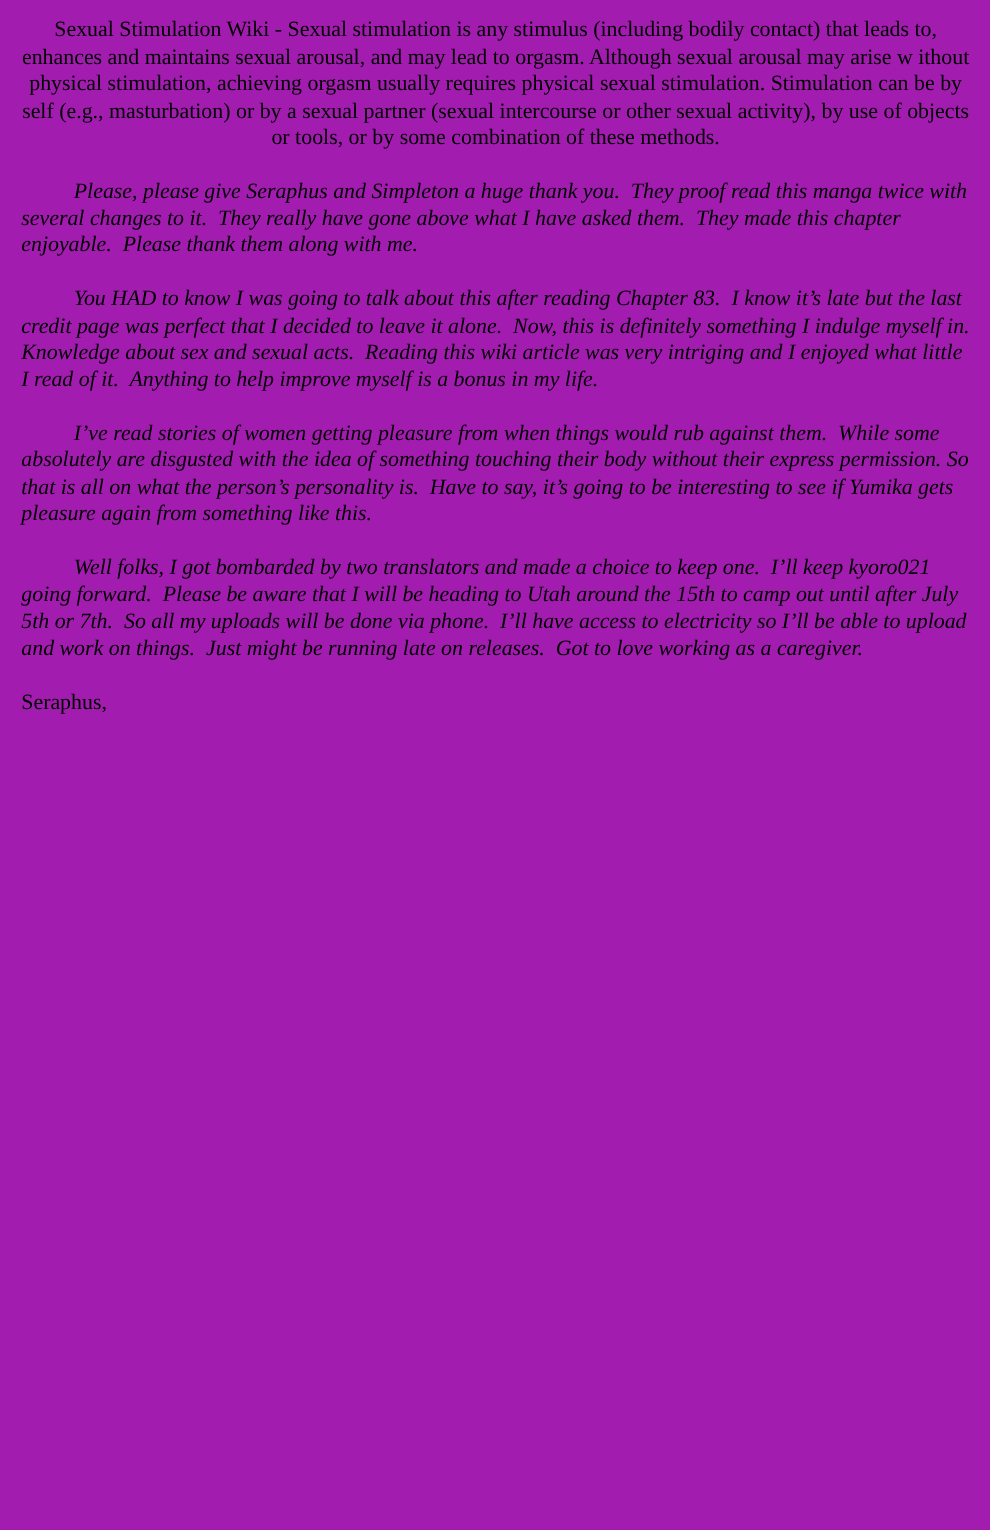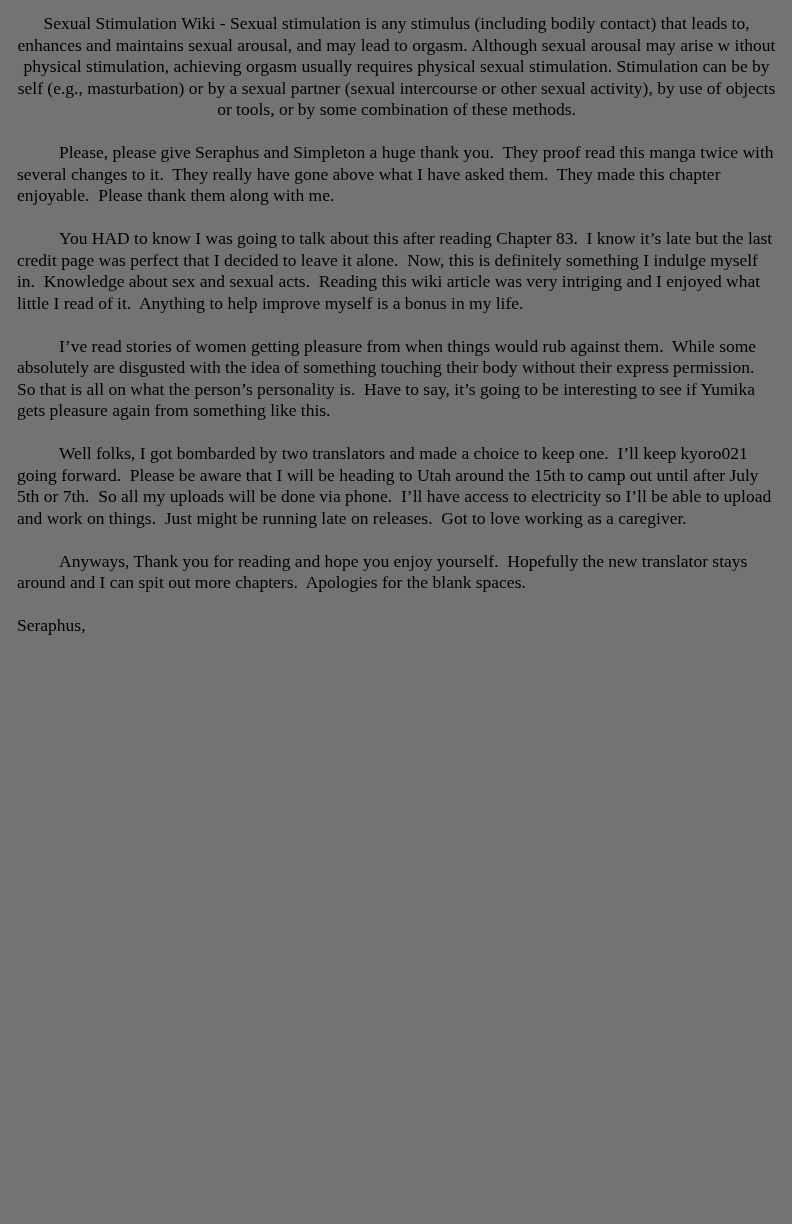--- a/index.html
+++ b/index.html
@@ -14,34 +14,35 @@
     font-family: "Liberation Serif", "DejaVu Serif", serif;
     font-size: 17.5px;
     line-height: 21.5px;
     overflow: hidden;
   }
   .page {
     box-sizing: border-box;
     width: 792px;
     height: 1224px;
     padding: 13px 16px 0 17px;
-    background: #737373;
+    background: #a21caf;
   }
   .para {
     margin: 0 0 21.5px 0;
     white-space: pre-wrap;
     text-align: left;
   }
   .header-para {
     text-align: center;
     margin-left: -4px;
     margin-right: -4px;
   }
   .indent {
     text-indent: 42px;
+    font-style: italic;
   }
   .sig-block {
     margin-bottom: 21.5px;
   }
 </style>
 </head>
 <body>
 
 <div class="page">
 
@@ -49,18 +50,17 @@
 
 
   <p class="para indent">Please, please give Seraphus and Simpleton a huge thank you.  They proof read this manga twice with several changes to it.  They really have gone above what I have asked them.  They made this chapter enjoyable.  Please thank them along with me.</p>
 
   <p class="para indent">You HAD to know I was going to talk about this after reading Chapter 83.  I know it’s late but the last credit page was perfect that I decided to leave it alone.  Now, this is definitely something I indulge myself in.  Knowledge about sex and sexual acts.  Reading this wiki article was very intriging and I enjoyed what little I read of it.  Anything to help improve myself is a bonus in my life.</p>
 
   <p class="para indent">I’ve read stories of women getting pleasure from when things would rub against them.  While some absolutely are disgusted with the idea of something touching their body without their express permission. So that is all on what the person’s personality is.  Have to say, it’s going to be interesting to see if Yumika gets pleasure again from something like this.</p>
 
   <p class="para indent">Well folks, I got bombarded by two translators and made a choice to keep one.  I’ll keep kyoro021 going forward.  Please be aware that I will be heading to Utah around the 15th to camp out until after July 5th or 7th.  So all my uploads will be done via phone.  I’ll have access to electricity so I’ll be able to upload and work on things.  Just might be running late on releases.  Got to love working as a caregiver.</p>
 
-  <p class="para indent">Anyways, Thank you for reading and hope you enjoy yourself.  Hopefully the new translator stays around and I can spit out more chapters.  Apologies for the blank spaces.</p>
 
   <p class="para sig-block">Seraphus,</p>
 
 
 </div>
 
 </body></html>

